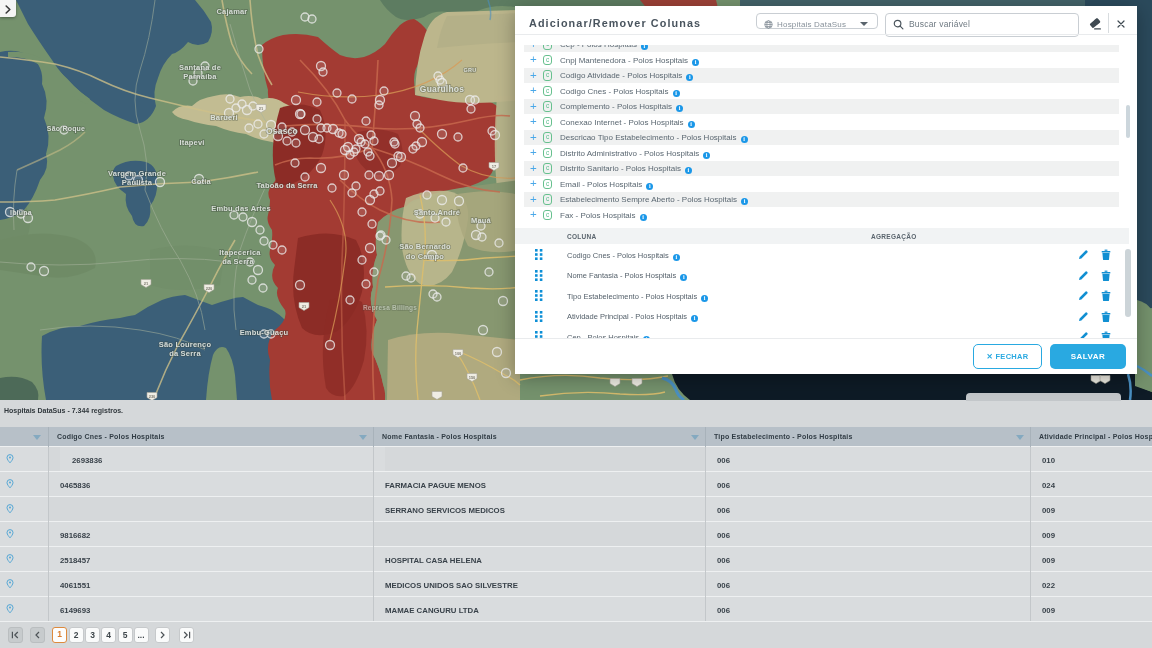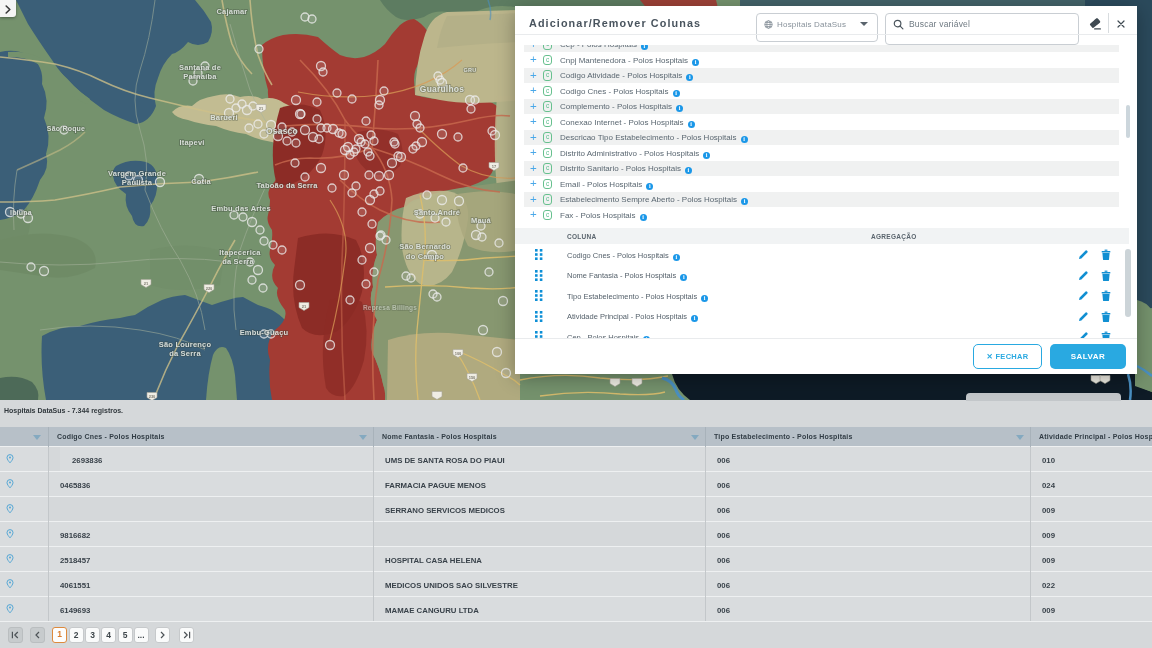--- a/index.html
+++ b/index.html
@@ -21,24 +21,24 @@
 .vsep{position:absolute;width:1px;background:#c3c7ca;}
 .vseph{position:absolute;width:1px;background:#a8b2ba;}
 .pinc{position:absolute;left:0;width:48px;height:24px;background:#d9dcde;}
 .pbtn{position:absolute;top:627px;width:15px;height:16px;border-radius:3px;background:#fafbfb;border:1px solid #c6c9cb;color:#3f474c;font-size:8.5px;font-weight:bold;text-align:center;line-height:14px;}
 .pbtn.gray{background:#c7cbcd;border-color:#babec0;}
 .pbtn.active{border:1.5px solid #dd8a3d;color:#d97c2e;background:#fdfdfd;line-height:13px;}
 .pbtn svg{display:block;margin:3px auto 0;}
 
 #modal{position:absolute;left:515px;top:6px;width:622px;height:368px;background:#fff;border-radius:0;box-shadow:0 4px 18px rgba(0,0,0,.30);}
 #mtitle{position:absolute;left:14px;top:11px;font-size:10.8px;font-weight:bold;color:#49545e;letter-spacing:1.1px;}
-#mdrop{position:absolute;left:241px;top:7px;width:122px;height:29px;border:1px solid #c9ced3;border-radius:4px;}
+#mdrop{position:absolute;left:241px;top:7px;width:122px;height:16px;border:1px solid #c9ced3;border-radius:4px;}
 #mdrop .lbl{position:absolute;left:20px;top:5.5px;font-size:8px;color:#87919a;letter-spacing:.2px;}
 #mdrop .car{position:absolute;right:9px;top:8px;width:0;height:0;border-left:4px solid transparent;border-right:4px solid transparent;border-top:4px solid #5a646d;}
-#msearch{position:absolute;left:370px;top:7px;width:194px;height:32px;border:1px solid #c9ced3;border-radius:4px;}
+#msearch{position:absolute;left:370px;top:7px;width:194px;height:24px;border:1px solid #c9ced3;border-radius:4px;}
 #msearch .lbl{position:absolute;left:23px;top:5px;font-size:8.5px;color:#6f7a82;letter-spacing:.2px;}
 #mdiv{position:absolute;left:593px;top:7px;width:1px;height:20px;background:#d8dcdf;}
 #mhline{position:absolute;left:0;top:28px;width:622px;height:1px;background:#e9ebed;}
 #mlist{position:absolute;left:0;top:39px;width:614px;height:176px;overflow:hidden;}
 .lrow{position:absolute;left:9px;width:595px;height:15.5px;}
 .lrow.g{background:#f0f1f1;}
 .lrow .plus{position:absolute;left:6px;top:1px;color:#4aa8e8;font-size:11.5px;font-weight:normal;line-height:13px;}
 .lrow .cbox{position:absolute;left:19px;top:2.5px;width:9px;height:10.5px;border:1.2px solid #67c08e;border-radius:3px;color:#58bd8b;font-size:6.5px;line-height:7.5px;text-align:center;font-weight:500;box-sizing:border-box;}
 .lrow .txt{position:absolute;left:36px;top:3.5px;font-size:8px;color:#5a6771;letter-spacing:0;white-space:nowrap;}
 .info{display:inline-block;width:7px;height:7px;border-radius:50%;background:#1a97e8;color:#fff;font-size:6px;font-weight:bold;text-align:center;line-height:7px;vertical-align:-1px;margin-left:4px;font-family:"Liberation Serif",serif;}
@@ -422,23 +422,20 @@
     </div>
 <div class="pinc" style="top:447px">
       <svg width="8" height="10" viewBox="0 0 8 10" style="position:absolute;left:6px;top:7px">
         <path d="M4,0.6 a3,3 0 0 1 3,3 c0,1.8 -1.9,4 -3,5.2 c-1.1,-1.2 -3,-3.4 -3,-5.2 a3,3 0 0 1 3,-3 Z" fill="none" stroke="#55a7d5" stroke-width="1"></path>
         <circle cx="4" cy="3.5" r="1" fill="#55a7d5"></circle>
       </svg>
     </div>
 <div class="tr" style="left:60px;top:447px;width:325px">
       <span class="txt">2693836</span>
     </div>
-<div class="tr" style="left:373px;top:447px;width:332px">
-      <span class="txt">UMS DE SANTA ROSA DO PIAUI</span>
-    </div>
 <div class="tr" style="left:705px;top:447px;width:325px">
       <span class="txt">006</span>
     </div>
 <div class="tr" style="left:1030px;top:447px;width:123px">
       <span class="txt">010</span>
     </div>
 <div class="rowsep" style="top:446px"></div>
 <div class="pinc" style="top:472px">
       <svg width="8" height="10" viewBox="0 0 8 10" style="position:absolute;left:6px;top:7px">
         <path d="M4,0.6 a3,3 0 0 1 3,3 c0,1.8 -1.9,4 -3,5.2 c-1.1,-1.2 -3,-3.4 -3,-5.2 a3,3 0 0 1 3,-3 Z" fill="none" stroke="#55a7d5" stroke-width="1"></path>

